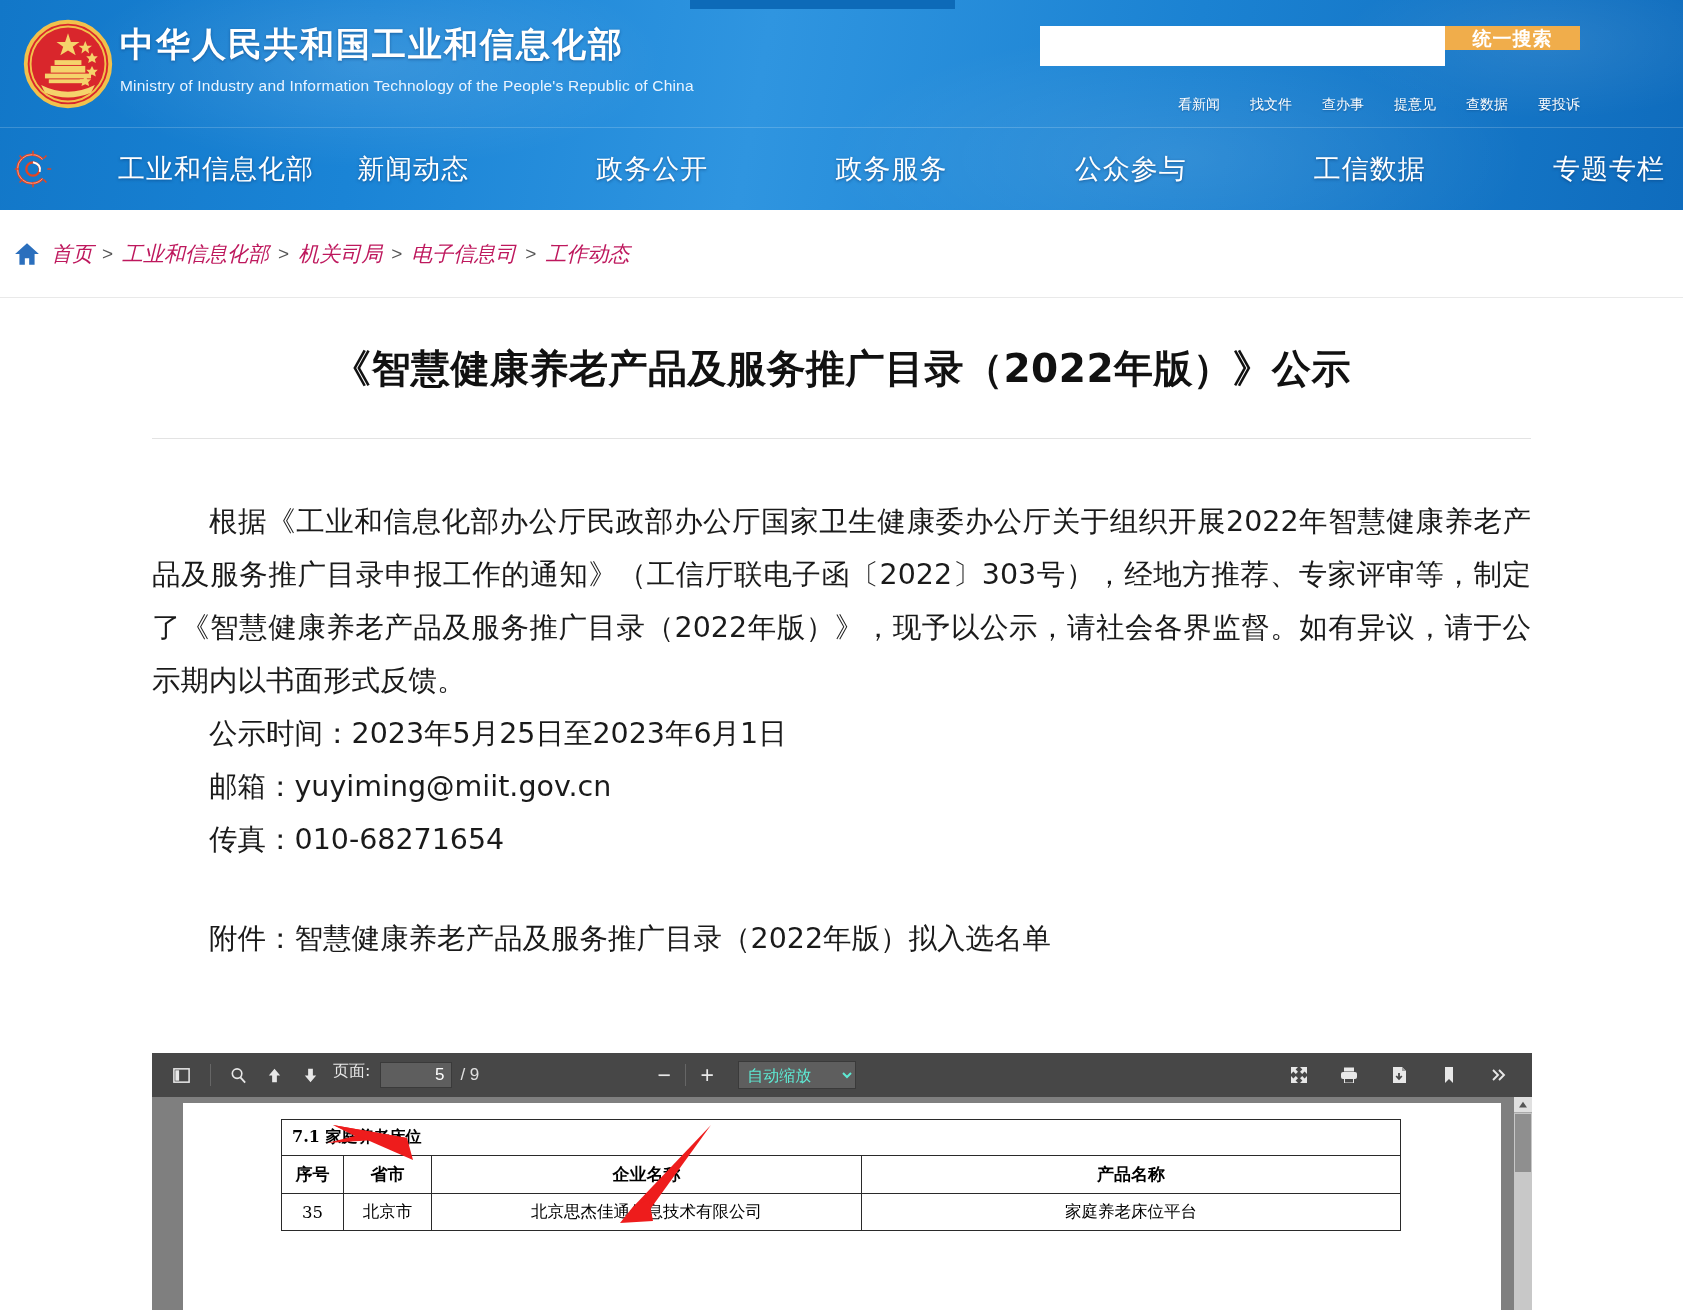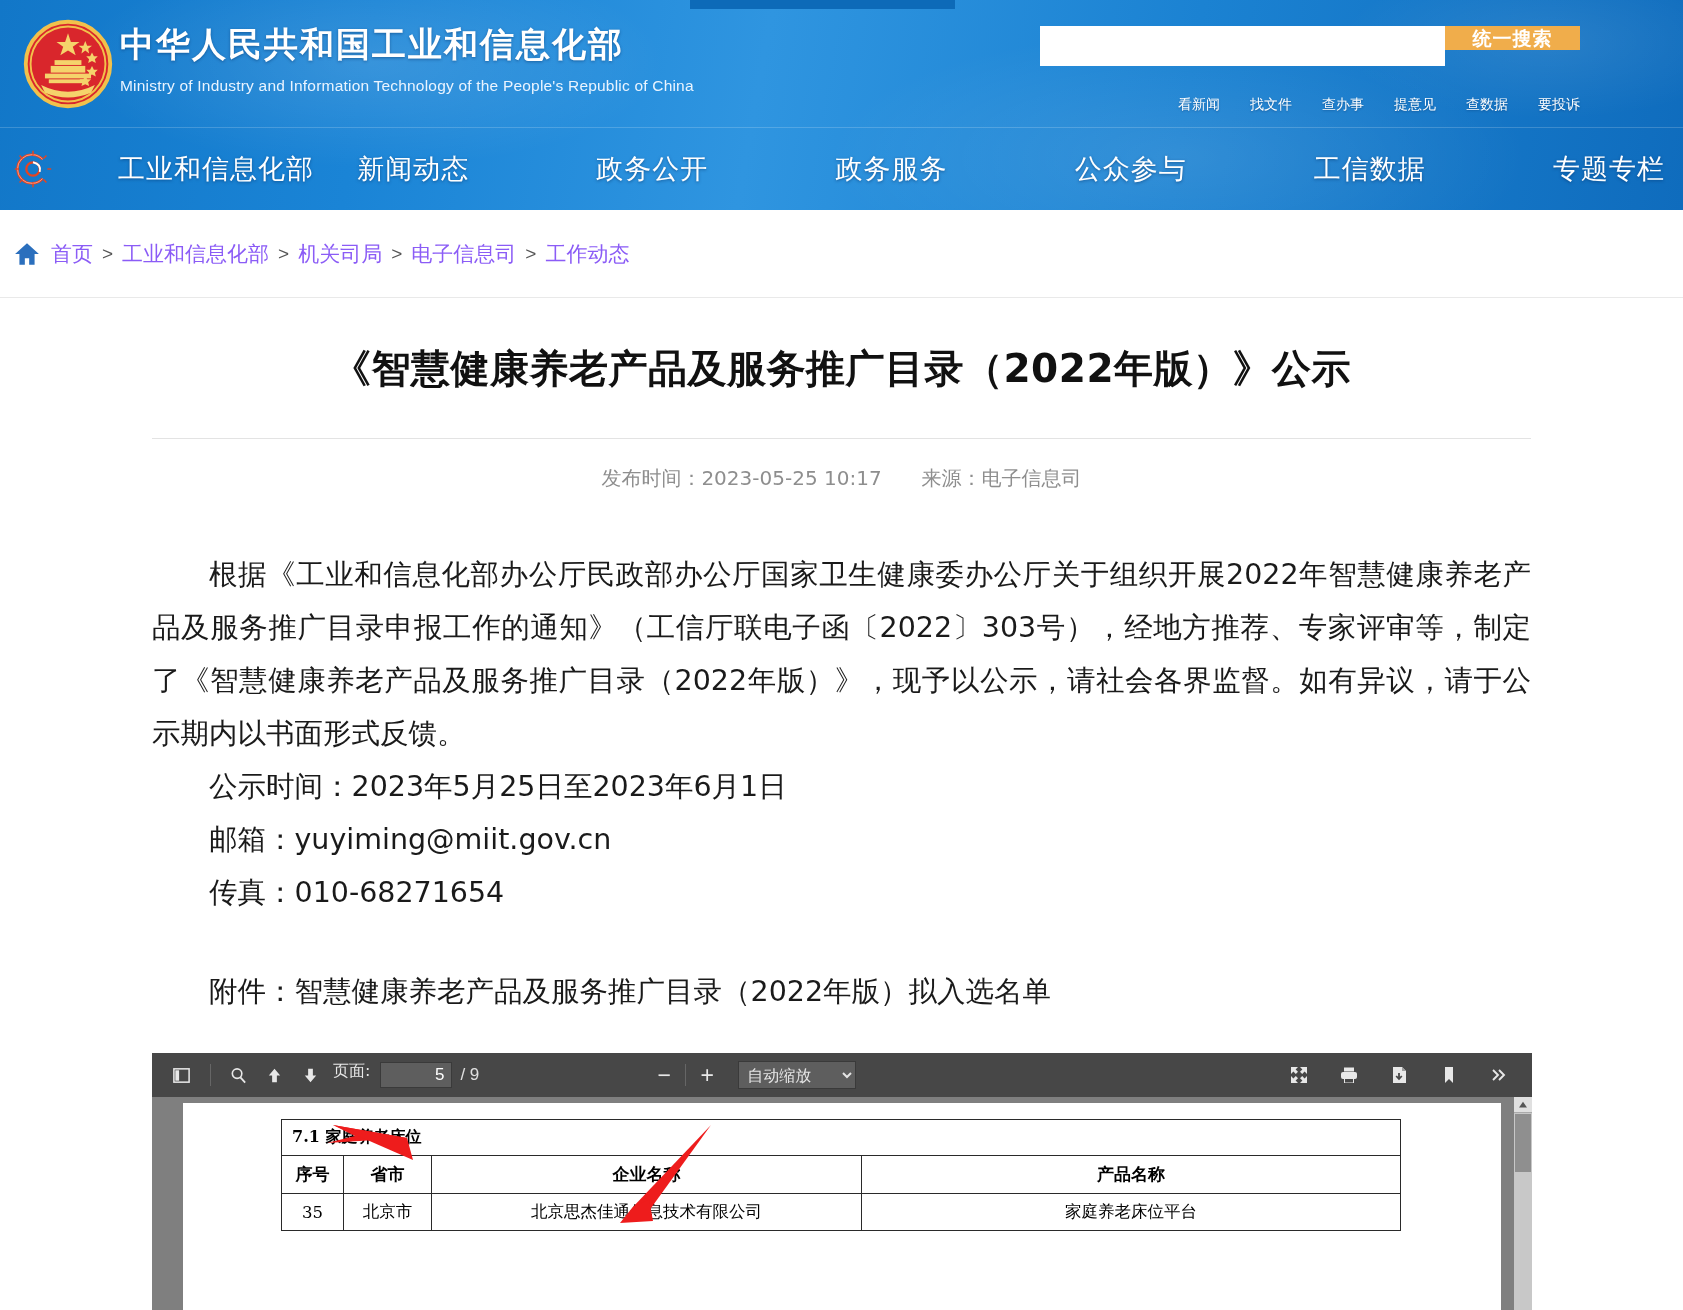--- a/index.html
+++ b/index.html
@@ -77,21 +77,21 @@
   }
   .nav-items a:last-child { text-align:right; flex: 0 0 auto; }
 
   
   .crumb-bar {
     height: 88px; display:flex; align-items:center; padding-left:14px;
     border-bottom:1px solid #e9e9e9;
   }
   .home-icon { width:26px; height:24px; margin-right:11px; flex:none; }
   .crumb { display:flex; align-items:center; font-size:21px; }
-  .crumb a { color:#8b5cf6; text-decoration:none; font-family:"DejaVu Sans","Liberation Sans",sans-serif; }
+  .crumb a { color:#be185d; text-decoration:none; font-family:"DejaVu Sans","Liberation Sans",sans-serif;font-style:italic; }
   .crumb .sep { color:#555; margin:0 9px; font-size:19px; }
 
   
   .article { padding: 0 152px; }
   .art-title {
     text-align:center; font-size:39px; font-weight:bold; color:#111;
     font-family:"DejaVu Sans","Liberation Sans",sans-serif;
     padding: 46px 0 44px; letter-spacing:.5px; line-height:50px;
   }
   .meta-rule { border-top:1px solid #e3e3e3; }
@@ -125,21 +125,21 @@
     font-family:"Liberation Sans",sans-serif;
   }
   .page-total { font-size:17px; margin-left:8px; color:#e0e0e0; font-family:"Liberation Sans",sans-serif; }
   .zoom-group { display:flex; align-items:center; margin-left:170px; }
   .zoom-btn {
     width:30px; height:28px; display:flex; align-items:center; justify-content:center;
     font-size:23px; cursor:pointer; color:#e8e8e8;
   }
   .zoom-sep { width:1px; height:22px; background:#666; margin:0 6px; }
   .scale-select {
-    margin-left:16px; background:#5e5e5e; border:1px solid #3a3a3a; color:#e5e5e5;
+    margin-left:16px; background:#5e5e5e; border:1px solid #3a3a3a; color:#5eead4;
     height:28px; font-size:16px; padding:0 4px; width:118px;
     font-family:"DejaVu Sans","Liberation Sans",sans-serif; outline:none;
   }
   .tb-right { position:absolute; right:14px; display:flex; align-items:center; gap:14px; }
 
   .pdf-stage {
     height:213px; background:#7f7f7f; position:relative; overflow:hidden;
     display:flex; justify-content:center; padding-top:6px;
   }
   .pdf-page {
@@ -263,28 +263,20 @@
       <span class="sep">&gt;</span>
       <a href="#">电子信息司</a>
       <span class="sep">&gt;</span>
       <a href="#">工作动态</a>
     </div>
   </div>
 
   <div class="article">
     <h1 class="art-title">《智慧健康养老产品及服务推广目录（2022年版）》公示</h1>
     <div class="meta-rule"></div>
-    <div class="art-meta">
-      <div>
-        <span>发布时间：</span><span>2023-05-25 10:17</span>
-      </div>
-      <div>
-        <span>来源：</span><span>电子信息司</span>
-      </div>
-    </div>
 
     <div class="art-body">
       <p>根据《工业和信息化部办公厅民政部办公厅国家卫生健康委办公厅关于组织开展2022年智慧健康养老产品及服务推广目录申报工作的通知》（工信厅联电子函〔2022〕303号），经地方推荐、专家评审等，制定了《智慧健康养老产品及服务推广目录（2022年版）》，现予以公示，请社会各界监督。如有异议，请于公示期内以书面形式反馈。</p>
       <p class="contact-line">公示时间：2023年5月25日至2023年6月1日</p>
       <p class="contact-line">邮箱：yuyiming@miit.gov.cn</p>
       <p class="contact-line">传真：010-68271654</p>
       <p class="attach-line">附件：智慧健康养老产品及服务推广目录（2022年版）拟入选名单</p>
     </div>
   </div>
 

